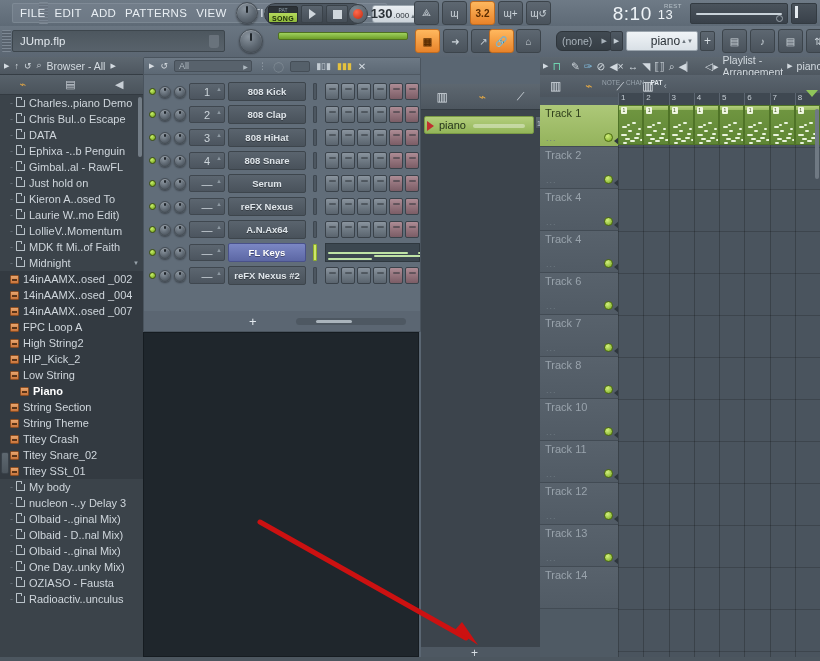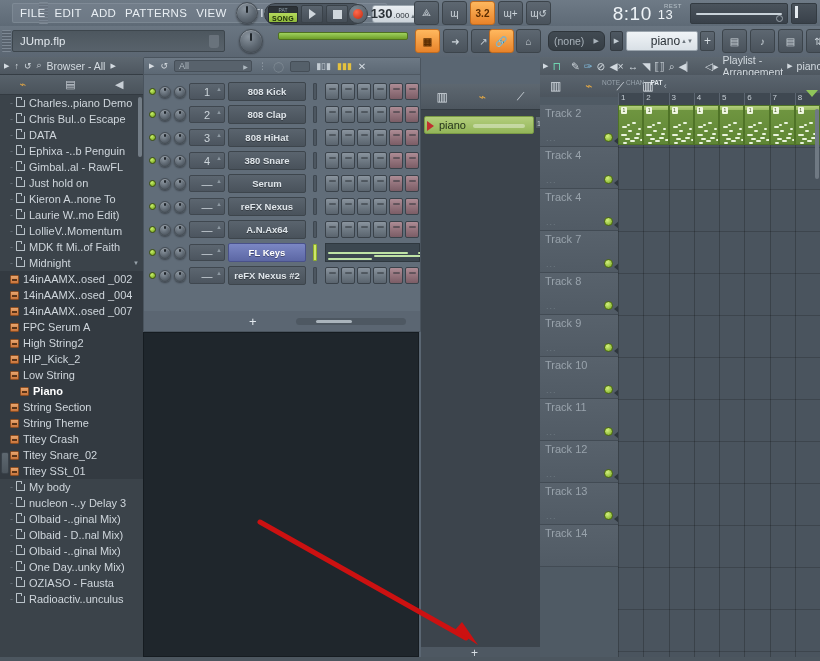--- a/index.html
+++ b/index.html
@@ -116,21 +116,21 @@
     background: linear-gradient(180deg,#4d575f,#58626b);
     border:1px solid #3d464d; border-radius:2px;
     display:flex; align-items:center; padding-left:7px; font-size:11.5px; color:#e2e8ee;
   }
   .titlefield .trash { position:absolute; right:5px; top:4px; width:10px; height:13px;
     background:#6d7780; border-radius:1px 1px 3px 3px; opacity:.85;}
   .dropdown {
     height:20px; border-radius:6px;
     background: linear-gradient(180deg,#414a52,#363e45);
     border:1px solid #2e353b; display:flex; align-items:center;
-    padding:0 5px; font-size:10.5px; color:#a8b2ba; justify-content:space-between;
+    padding:0 5px; font-size:10.5px; color:#a8b2ba; justify-content:space-between;margin-left:8px;
   }
   .patfield {
     height:20px; border-radius:2px;
     background: linear-gradient(180deg,#f0f4f7,#d9e0e6);
     border:1px solid #9aa4ad; color:#2a3137;
     display:flex; align-items:center; justify-content:flex-end;
     padding-right:4px; font-size:12px;
   }
 
   
@@ -434,21 +434,21 @@
           <span>Gimbal..al - RawFL</span>
         </div>
         <div class="bitem">
           <span class="dash">-</span>
           <span class="folder-ico"></span>
           <span>Just hold on</span>
         </div>
         <div class="bitem">
           <span class="dash">-</span>
           <span class="folder-ico"></span>
-          <span>Kieron A..none To</span>
+          <span>Kieron A..osed To</span>
         </div>
         <div class="bitem">
           <span class="dash">-</span>
           <span class="folder-ico"></span>
           <span>Laurie W..mo Edit)</span>
         </div>
         <div class="bitem">
           <span class="dash">-</span>
           <span class="folder-ico"></span>
           <span>LollieV..Momentum</span>
@@ -471,21 +471,21 @@
         <div class="bitem dark">
           <span class="file-ico"></span>
           <span>14inAAMX..osed _004</span>
         </div>
         <div class="bitem dark">
           <span class="file-ico"></span>
           <span>14inAAMX..osed _007</span>
         </div>
         <div class="bitem dark">
           <span class="file-ico"></span>
-          <span>FPC Serum A</span>
+          <span>FPC Loop A</span>
         </div>
         <div class="bitem dark">
           <span class="file-ico"></span>
           <span>High String2</span>
         </div>
         <div class="bitem dark">
           <span class="file-ico"></span>
           <span>HIP_Kick_2</span>
         </div>
         <div class="bitem dark">
@@ -635,21 +635,21 @@
           </div>
         </div>
         <div class="chrow">
           <span class="led"></span>
           <span class="knob miniknob"></span>
           <span class="knob miniknob"></span>
           <div class="chnum">
             <span>4</span>
             <span class="tick">▲</span>
           </div>
-          <div class="chname">380 Snare</div>
+          <div class="chname">808 Snare</div>
           <span class="vbar"></span>
           <div class="steps">
             <span class="step"></span>
             <span class="step"></span>
             <span class="step"></span>
             <span class="step"></span>
             <span class="step b"></span>
             <span class="step b"></span>
           </div>
         </div>
@@ -814,52 +814,58 @@
         <span class="rtick">4</span>
         <span class="rtick">5</span>
         <span class="rtick">6</span>
         <span class="rtick">7</span>
         <span class="rtick">8</span>
       </div>
     <div style="position:absolute;right:2px;top:33px;width:0;height:0;
                 border-left:6px solid transparent;border-right:6px solid transparent;border-top:7px solid #8fc45a;"></div>
 
     <div class="tracks" id="tracks">
+        <div class="trk sel">
+          <span class="trk-name">Track 1</span>
+          <span class="trk-dots">...</span>
+          <span class="trk-led"></span>
+          <span class="trk-arrow"></span>
+        </div>
         <div class="trk">
           <span class="trk-name">Track 2</span>
           <span class="trk-dots">...</span>
           <span class="trk-led"></span>
           <span class="trk-arrow"></span>
         </div>
         <div class="trk">
           <span class="trk-name">Track 4</span>
           <span class="trk-dots">...</span>
           <span class="trk-led"></span>
           <span class="trk-arrow"></span>
         </div>
         <div class="trk">
           <span class="trk-name">Track 4</span>
           <span class="trk-dots">...</span>
           <span class="trk-led"></span>
           <span class="trk-arrow"></span>
         </div>
         <div class="trk">
+          <span class="trk-name">Track 6</span>
+          <span class="trk-dots">...</span>
+          <span class="trk-led"></span>
+          <span class="trk-arrow"></span>
+        </div>
+        <div class="trk">
           <span class="trk-name">Track 7</span>
           <span class="trk-dots">...</span>
           <span class="trk-led"></span>
           <span class="trk-arrow"></span>
         </div>
         <div class="trk">
           <span class="trk-name">Track 8</span>
-          <span class="trk-dots">...</span>
-          <span class="trk-led"></span>
-          <span class="trk-arrow"></span>
-        </div>
-        <div class="trk">
-          <span class="trk-name">Track 9</span>
           <span class="trk-dots">...</span>
           <span class="trk-led"></span>
           <span class="trk-arrow"></span>
         </div>
         <div class="trk">
           <span class="trk-name">Track 10</span>
           <span class="trk-dots">...</span>
           <span class="trk-led"></span>
           <span class="trk-arrow"></span>
         </div>

